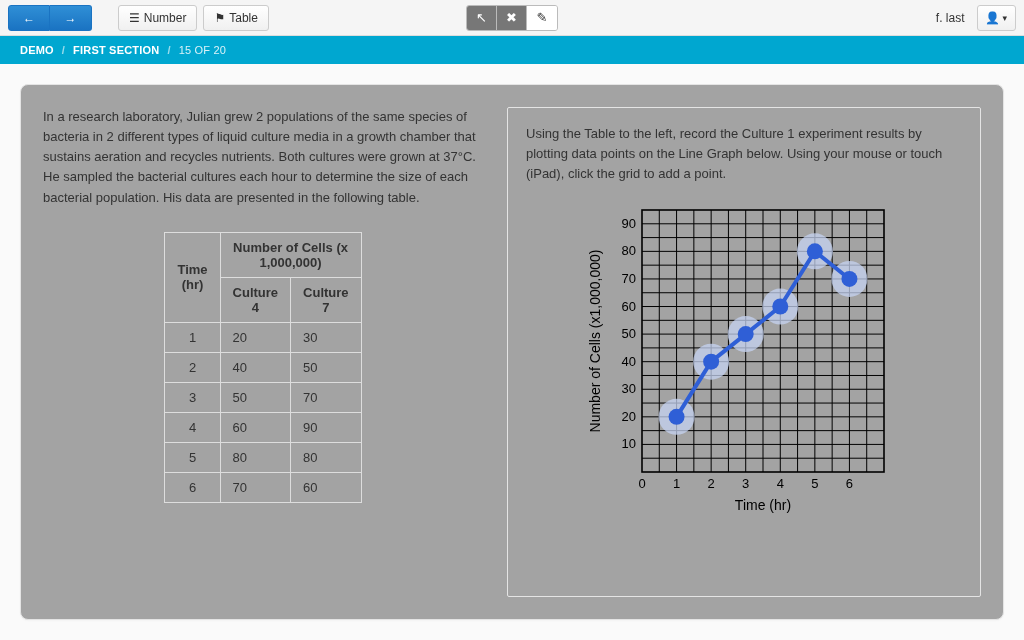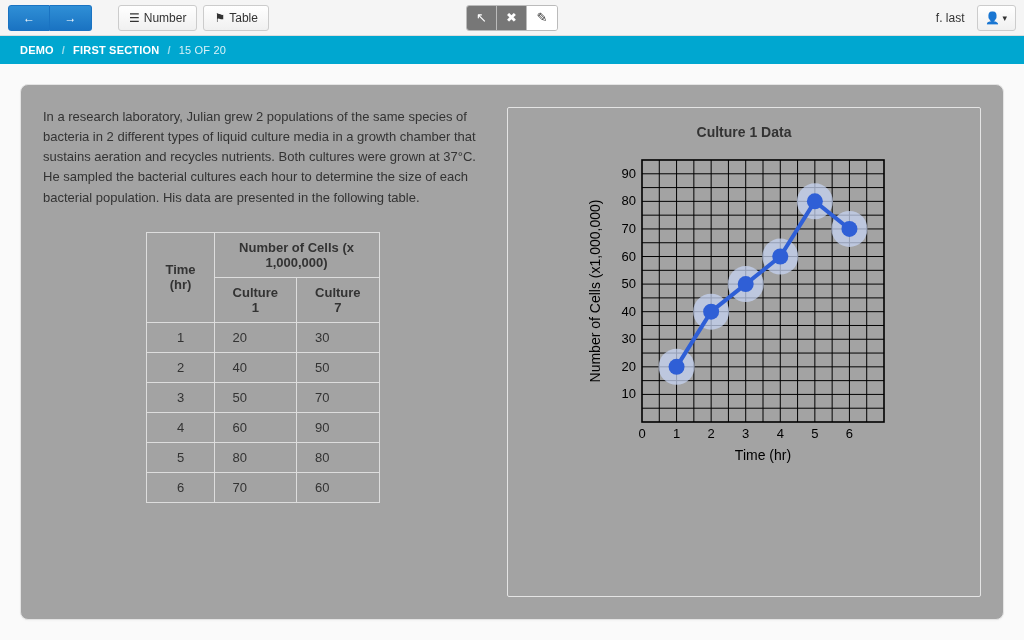--- a/index.html
+++ b/index.html
@@ -24,21 +24,21 @@
   .breadcrumb .sep { opacity: .6; margin: 0 8px; }
   .crumb-quiet { opacity: .85; font-weight: 400; }
 
   .page { padding: 20px; background: #fafafa; height: calc(640px - 36px - 28px); }
   .card { background: #a3a3a3; border: 1px solid #e4e4e4; border-radius: 8px; padding: 22px; height: 100%; display: flex; gap: 24px; box-shadow: 0 1px 2px rgba(0,0,0,.03); }
   .left-col { flex: 0 0 440px; }
   .right-col { flex: 1; border: 1px solid #e4e4e4; border-radius: 2px; padding: 16px 18px 10px; }
   .intro { font-size: 13px; line-height: 1.55; color: #333; margin-bottom: 24px; }
 
   .data-table { margin: 0 auto; border-collapse: collapse; border: 1px solid #ddd; }
-  .data-table th, .data-table td { border: 1px solid #ddd; padding: 7px 18px; font-size: 13px; text-align: left; }
+  .data-table th, .data-table td { border: 1px solid #ddd; padding: 7px 12px; font-size: 13px; text-align: left; }
   .data-table thead th { font-weight: 700; text-align: center; }
   .th-time { width: 54px; }
   .th-c1, .th-c2 { width: 64px; }
 
   .right-intro { font-size: 13px; line-height: 1.55; color: #333; margin-bottom: 12px; }
   .chart-title { text-align: center; font-weight: 700; font-size: 14px; margin-bottom: 6px; }
   .chart-wrap { display: flex; justify-content: center; }
 
   svg text { font-family: inherit; }
 </style>
@@ -99,21 +99,21 @@
     <div class="left-col">
       <p class="intro">In a research laboratory, Julian grew 2 populations of the same species of bacteria in 2 different types of liquid culture media in a growth chamber that sustains aeration and recycles nutrients. Both cultures were grown at 37°C. He sampled the bacterial cultures each hour to determine the size of each bacterial population. His data are presented in the following table.</p>
 
       <table class="data-table">
         <thead>
           <tr>
             <th rowspan="2" class="th-time">Time (hr)</th>
             <th colspan="2">Number of Cells (x 1,000,000)</th>
           </tr>
           <tr>
-            <th class="th-c1">Culture 1</th>
+            <th class="th-c1">Culture 4</th>
             <th class="th-c2">Culture 7</th>
           </tr>
         </thead>
         <tbody id="table-body">
             <tr>
               <td style="text-align: center;">1</td>
               <td>20</td>
               <td>30</td>
             </tr>
             <tr>
@@ -139,21 +139,21 @@
             <tr>
               <td style="text-align: center;">6</td>
               <td>70</td>
               <td>60</td>
             </tr>
           </tbody>
       </table>
     </div>
 
     <div class="right-col">
-      <div class="chart-title">Culture 1 Data</div>
+      <p class="right-intro">Using the Table to the left, record the Culture 1 experiment results by plotting data points on the Line Graph below. Using your mouse or touch (iPad), click the grid to add a point.</p>
       <div class="chart-wrap">
         <svg id="chart" width="320" height="320">
             <rect x="58" y="14" width="242" height="262" fill="none" stroke="#000" stroke-width="1.6"></rect>
             <line x1="75.28571428571428" y1="14" x2="75.28571428571428" y2="276" stroke="#000" stroke-width="1" opacity="1"></line>
             <line x1="92.57142857142857" y1="14" x2="92.57142857142857" y2="276" stroke="#000" stroke-width="1" opacity="1"></line>
             <line x1="109.85714285714286" y1="14" x2="109.85714285714286" y2="276" stroke="#000" stroke-width="1" opacity="1"></line>
             <line x1="127.14285714285714" y1="14" x2="127.14285714285714" y2="276" stroke="#000" stroke-width="1" opacity="1"></line>
             <line x1="144.42857142857144" y1="14" x2="144.42857142857144" y2="276" stroke="#000" stroke-width="1" opacity="1"></line>
             <line x1="161.71428571428572" y1="14" x2="161.71428571428572" y2="276" stroke="#000" stroke-width="1" opacity="1"></line>
             <line x1="179" y1="14" x2="179" y2="276" stroke="#000" stroke-width="1" opacity="1"></line>

